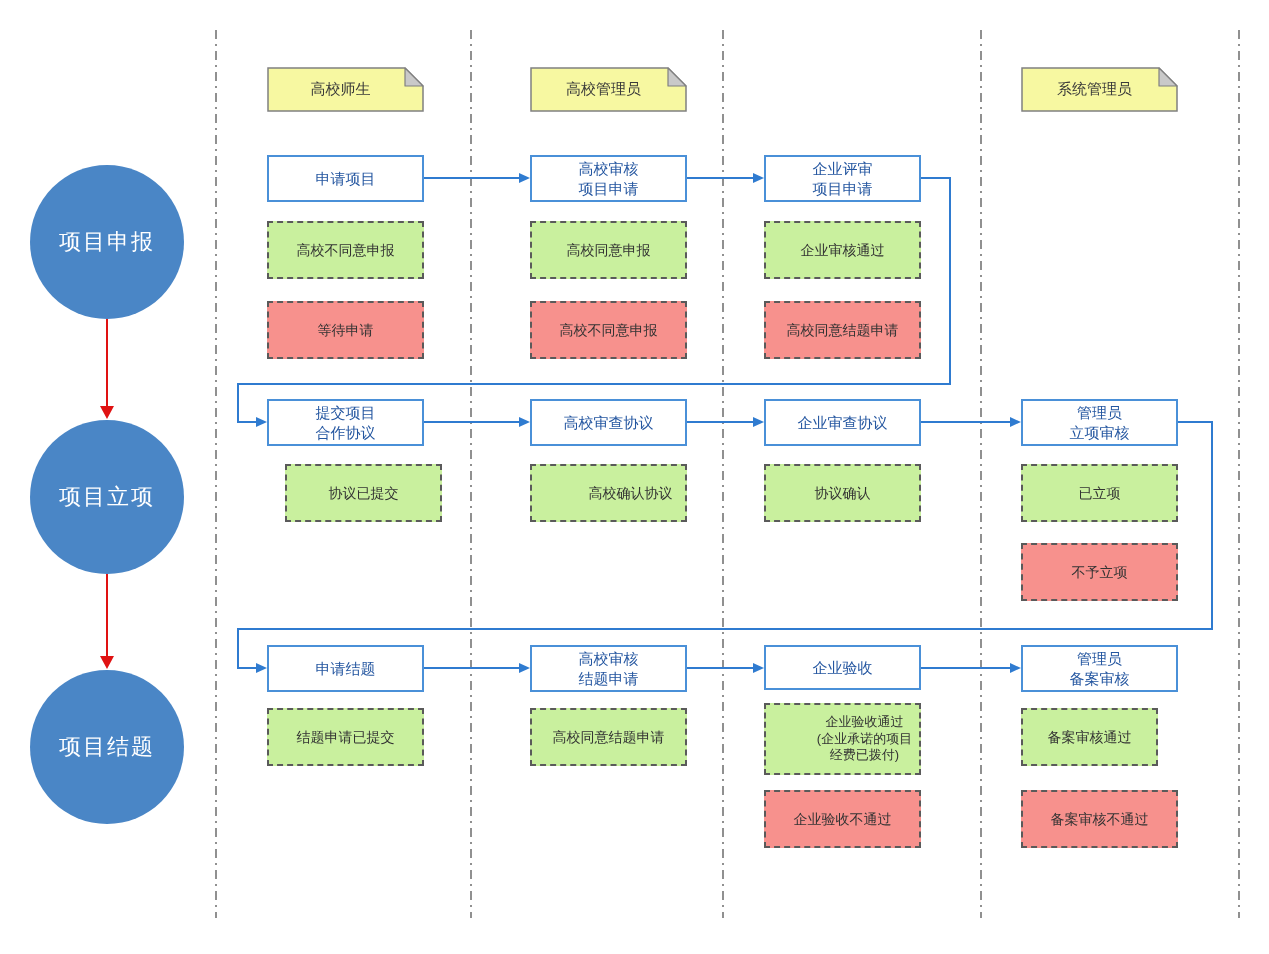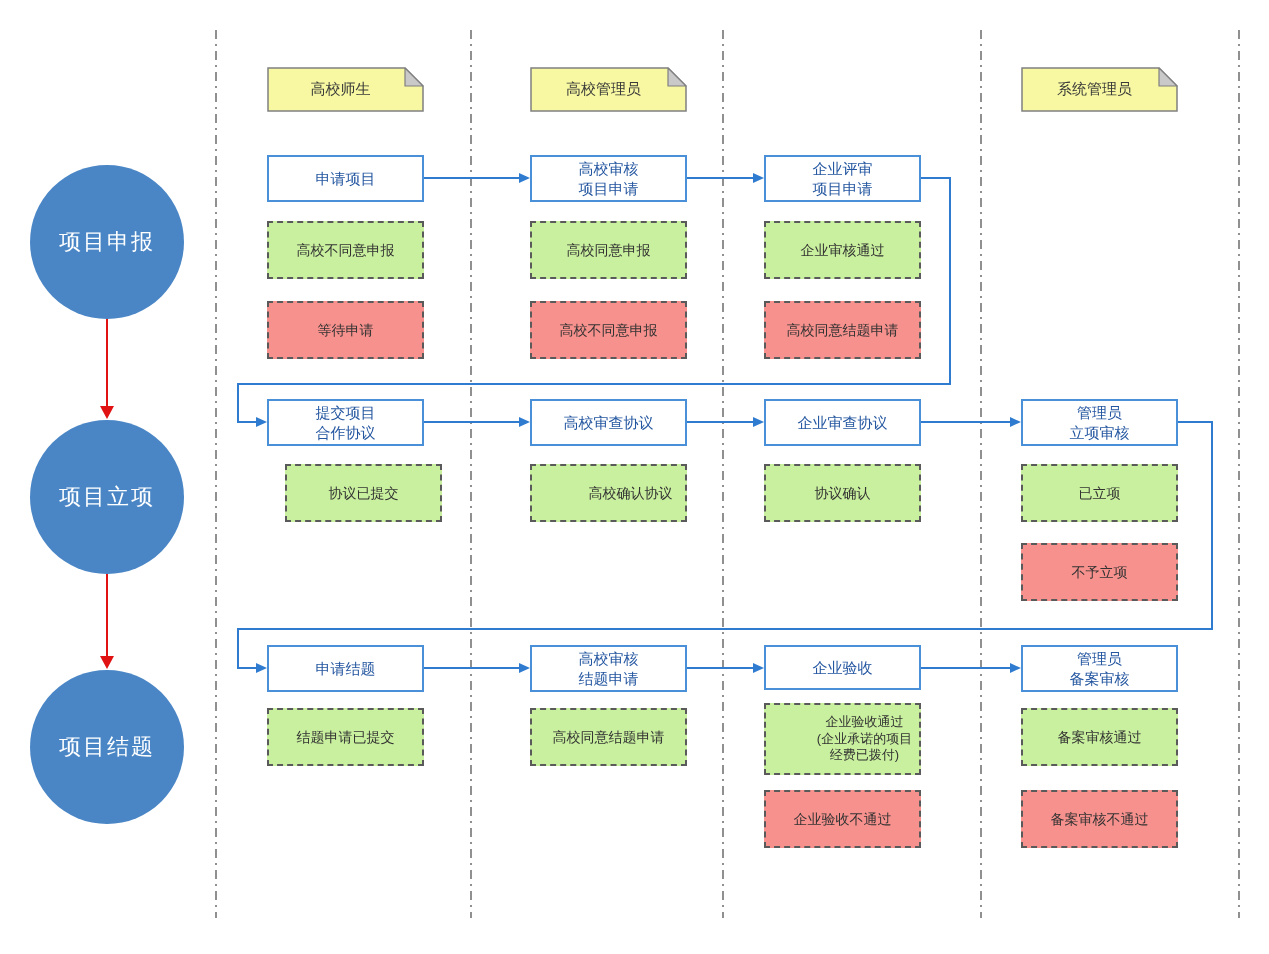--- a/index.html
+++ b/index.html
@@ -181,18 +181,18 @@
   <div class="harrow" style="left:921px;top:662px;width:100px;">
     <div class="shaft"></div>
       <div class="head"></div>
   </div>
 
   <div class="status ok" style="left:267px;top:708px;width:157px;height:58px;">结题申请已提交</div>
   <div class="status ok" style="left:530px;top:708px;width:157px;height:58px;">高校同意结题申请</div>
   <div class="status ok small" style="left:764px;top:703px;width:157px;height:72px;padding-left:44px;">企业验收通过
 (企业承诺的项目
 经费已拨付)</div>
-  <div class="status ok" style="left:1021px;top:708px;width:157px;height:58px;">备案审核通过</div>
+  <div class="status ok" style="left:1021px;top:708px;width:137px;height:58px;">备案审核通过</div>
 
   <div class="status fail" style="left:764px;top:790px;width:157px;height:58px;">企业验收不通过</div>
   <div class="status fail" style="left:1021px;top:790px;width:157px;height:58px;">备案审核不通过</div>
 
 </div>
 
 </body></html>

